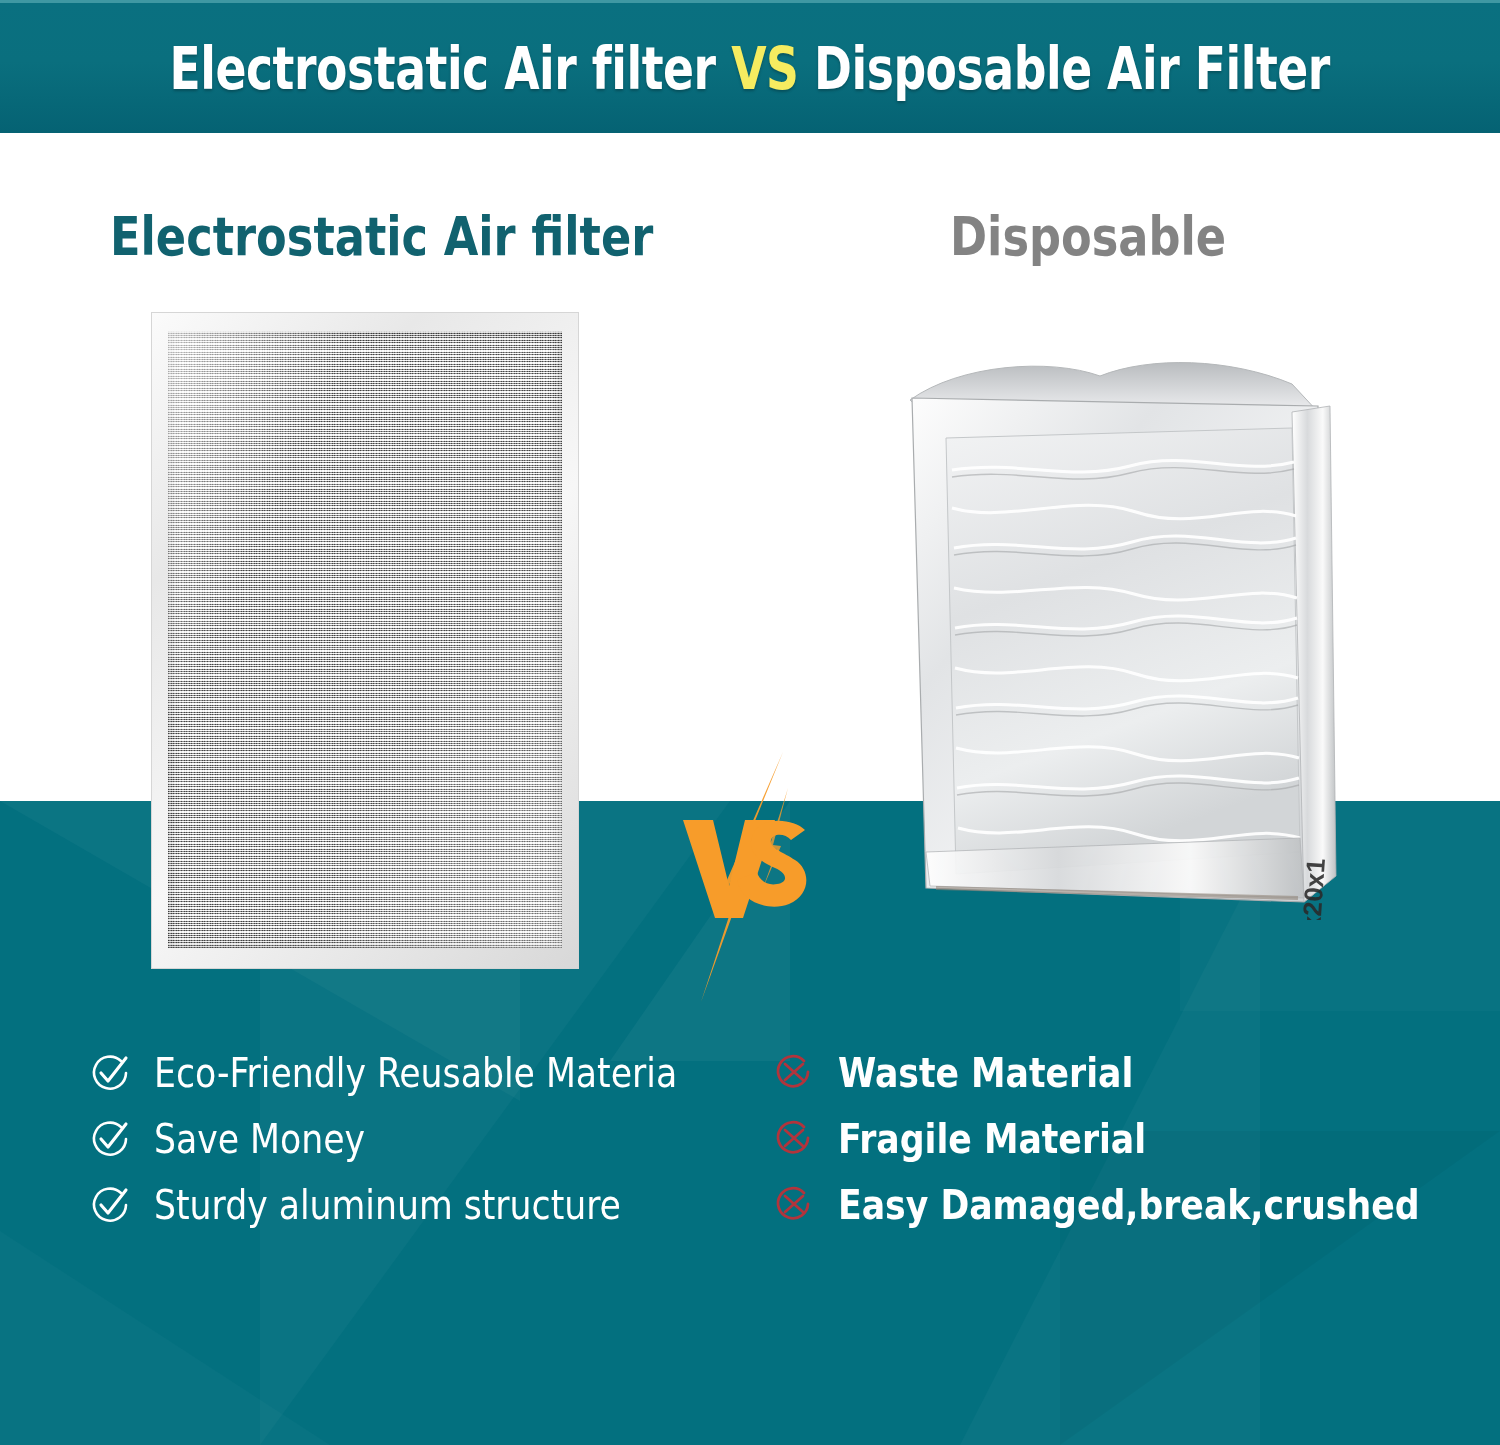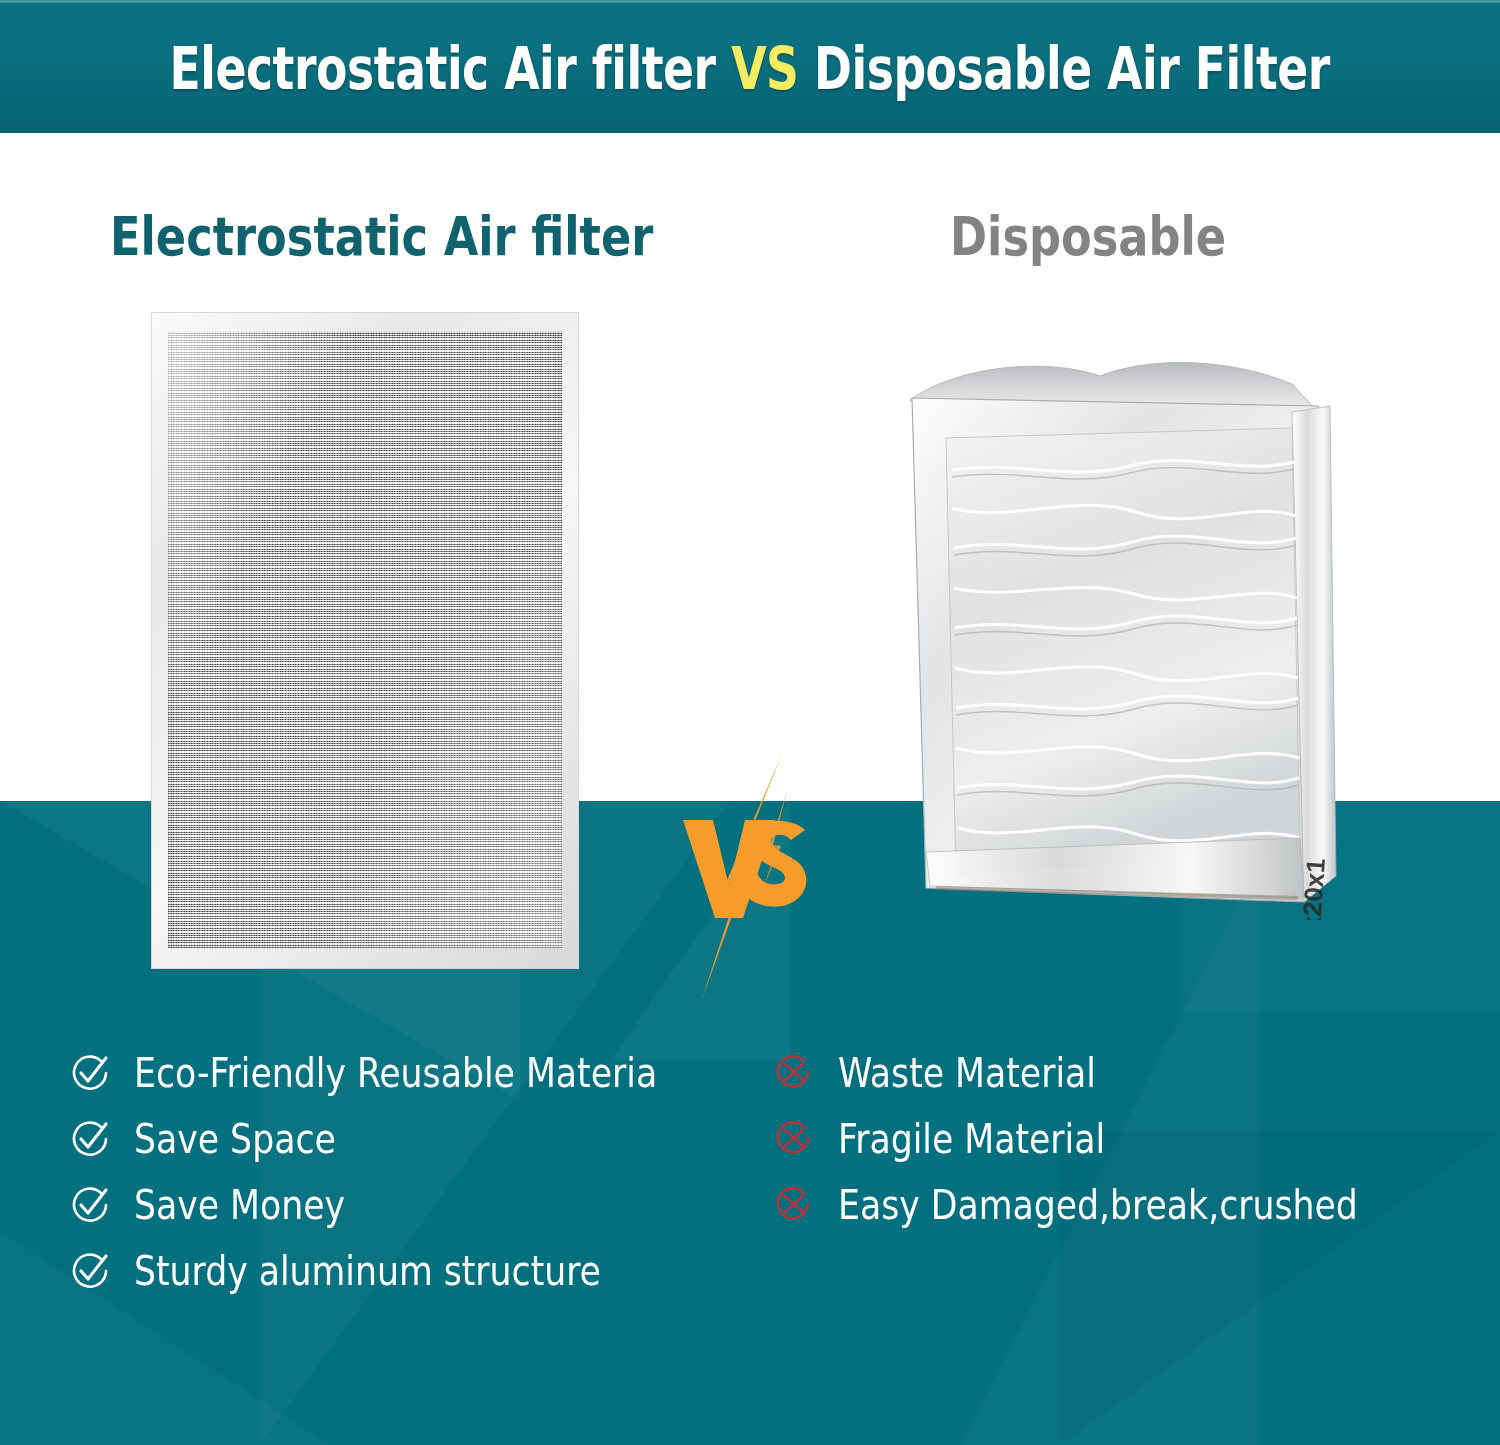--- a/index.html
+++ b/index.html
@@ -88,22 +88,22 @@
 
   
   .disp{position:absolute;left:900px;top:340px;width:440px;height:580px;}
   .disp svg{display:block;}
 
   
   .vsbadge{position:absolute;left:665px;top:752px;width:180px;height:250px;}
 
   
   .list{position:absolute;}
-  .list-left{left:68px;top:1040px;width:700px;}
-  .list-right{left:772px;top:1040px;width:700px;}
+  .list-left{left:88px;top:1040px;width:700px;}
+  .list-right{left:772px;top:1040px;width:700px;font-weight:bold;}
   .li{display:flex;align-items:center;height:66px;}
   .li-icon{width:44px;height:44px;flex:0 0 44px;margin-right:22px;}
   .li-text{
     font-family:"DejaVu Sans Condensed","Liberation Sans", sans-serif;
     font-size:41px;color:#ffffff;white-space:nowrap;
     transform:scaleX(0.94);transform-origin:left center;
     line-height:1;
   }
 </style>
 </head>
@@ -219,47 +219,38 @@
     <div class="li">
       <span class="li-icon">
         <svg viewBox="0 0 44 44" width="44" height="44">
           <path d="M33 10 A16 16 0 1 0 38 22" fill="none" stroke="#ffffff" stroke-width="2.6" stroke-linecap="round"></path>
           <path d="M13 22 L20 30 L38 7" fill="none" stroke="#ffffff" stroke-width="3.1" stroke-linecap="round" stroke-linejoin="round"></path>
         </svg>
       </span>
       <span class="li-text">Eco-Friendly Reusable Materia</span>
     </div>
 
+
     <div class="li">
       <span class="li-icon">
         <svg viewBox="0 0 44 44" width="44" height="44">
           <path d="M33 10 A16 16 0 1 0 38 22" fill="none" stroke="#ffffff" stroke-width="2.6" stroke-linecap="round"></path>
           <path d="M13 22 L20 30 L38 7" fill="none" stroke="#ffffff" stroke-width="3.1" stroke-linecap="round" stroke-linejoin="round"></path>
         </svg>
       </span>
-      <span class="li-text">Save Space</span>
+      <span class="li-text">Save Money</span>
     </div>
 
     <div class="li">
       <span class="li-icon">
         <svg viewBox="0 0 44 44" width="44" height="44">
           <path d="M33 10 A16 16 0 1 0 38 22" fill="none" stroke="#ffffff" stroke-width="2.6" stroke-linecap="round"></path>
           <path d="M13 22 L20 30 L38 7" fill="none" stroke="#ffffff" stroke-width="3.1" stroke-linecap="round" stroke-linejoin="round"></path>
         </svg>
       </span>
-      <span class="li-text">Save Money</span>
-    </div>
-
-    <div class="li">
-      <span class="li-icon">
-        <svg viewBox="0 0 44 44" width="44" height="44">
-          <path d="M33 10 A16 16 0 1 0 38 22" fill="none" stroke="#ffffff" stroke-width="2.6" stroke-linecap="round"></path>
-          <path d="M13 22 L20 30 L38 7" fill="none" stroke="#ffffff" stroke-width="3.1" stroke-linecap="round" stroke-linejoin="round"></path>
-        </svg>
-      </span>
       <span class="li-text">Sturdy aluminum structure</span>
     </div>
 
 
   </div>
 
   <div class="list list-right">
 
     <div class="li">
       <span class="li-icon">

